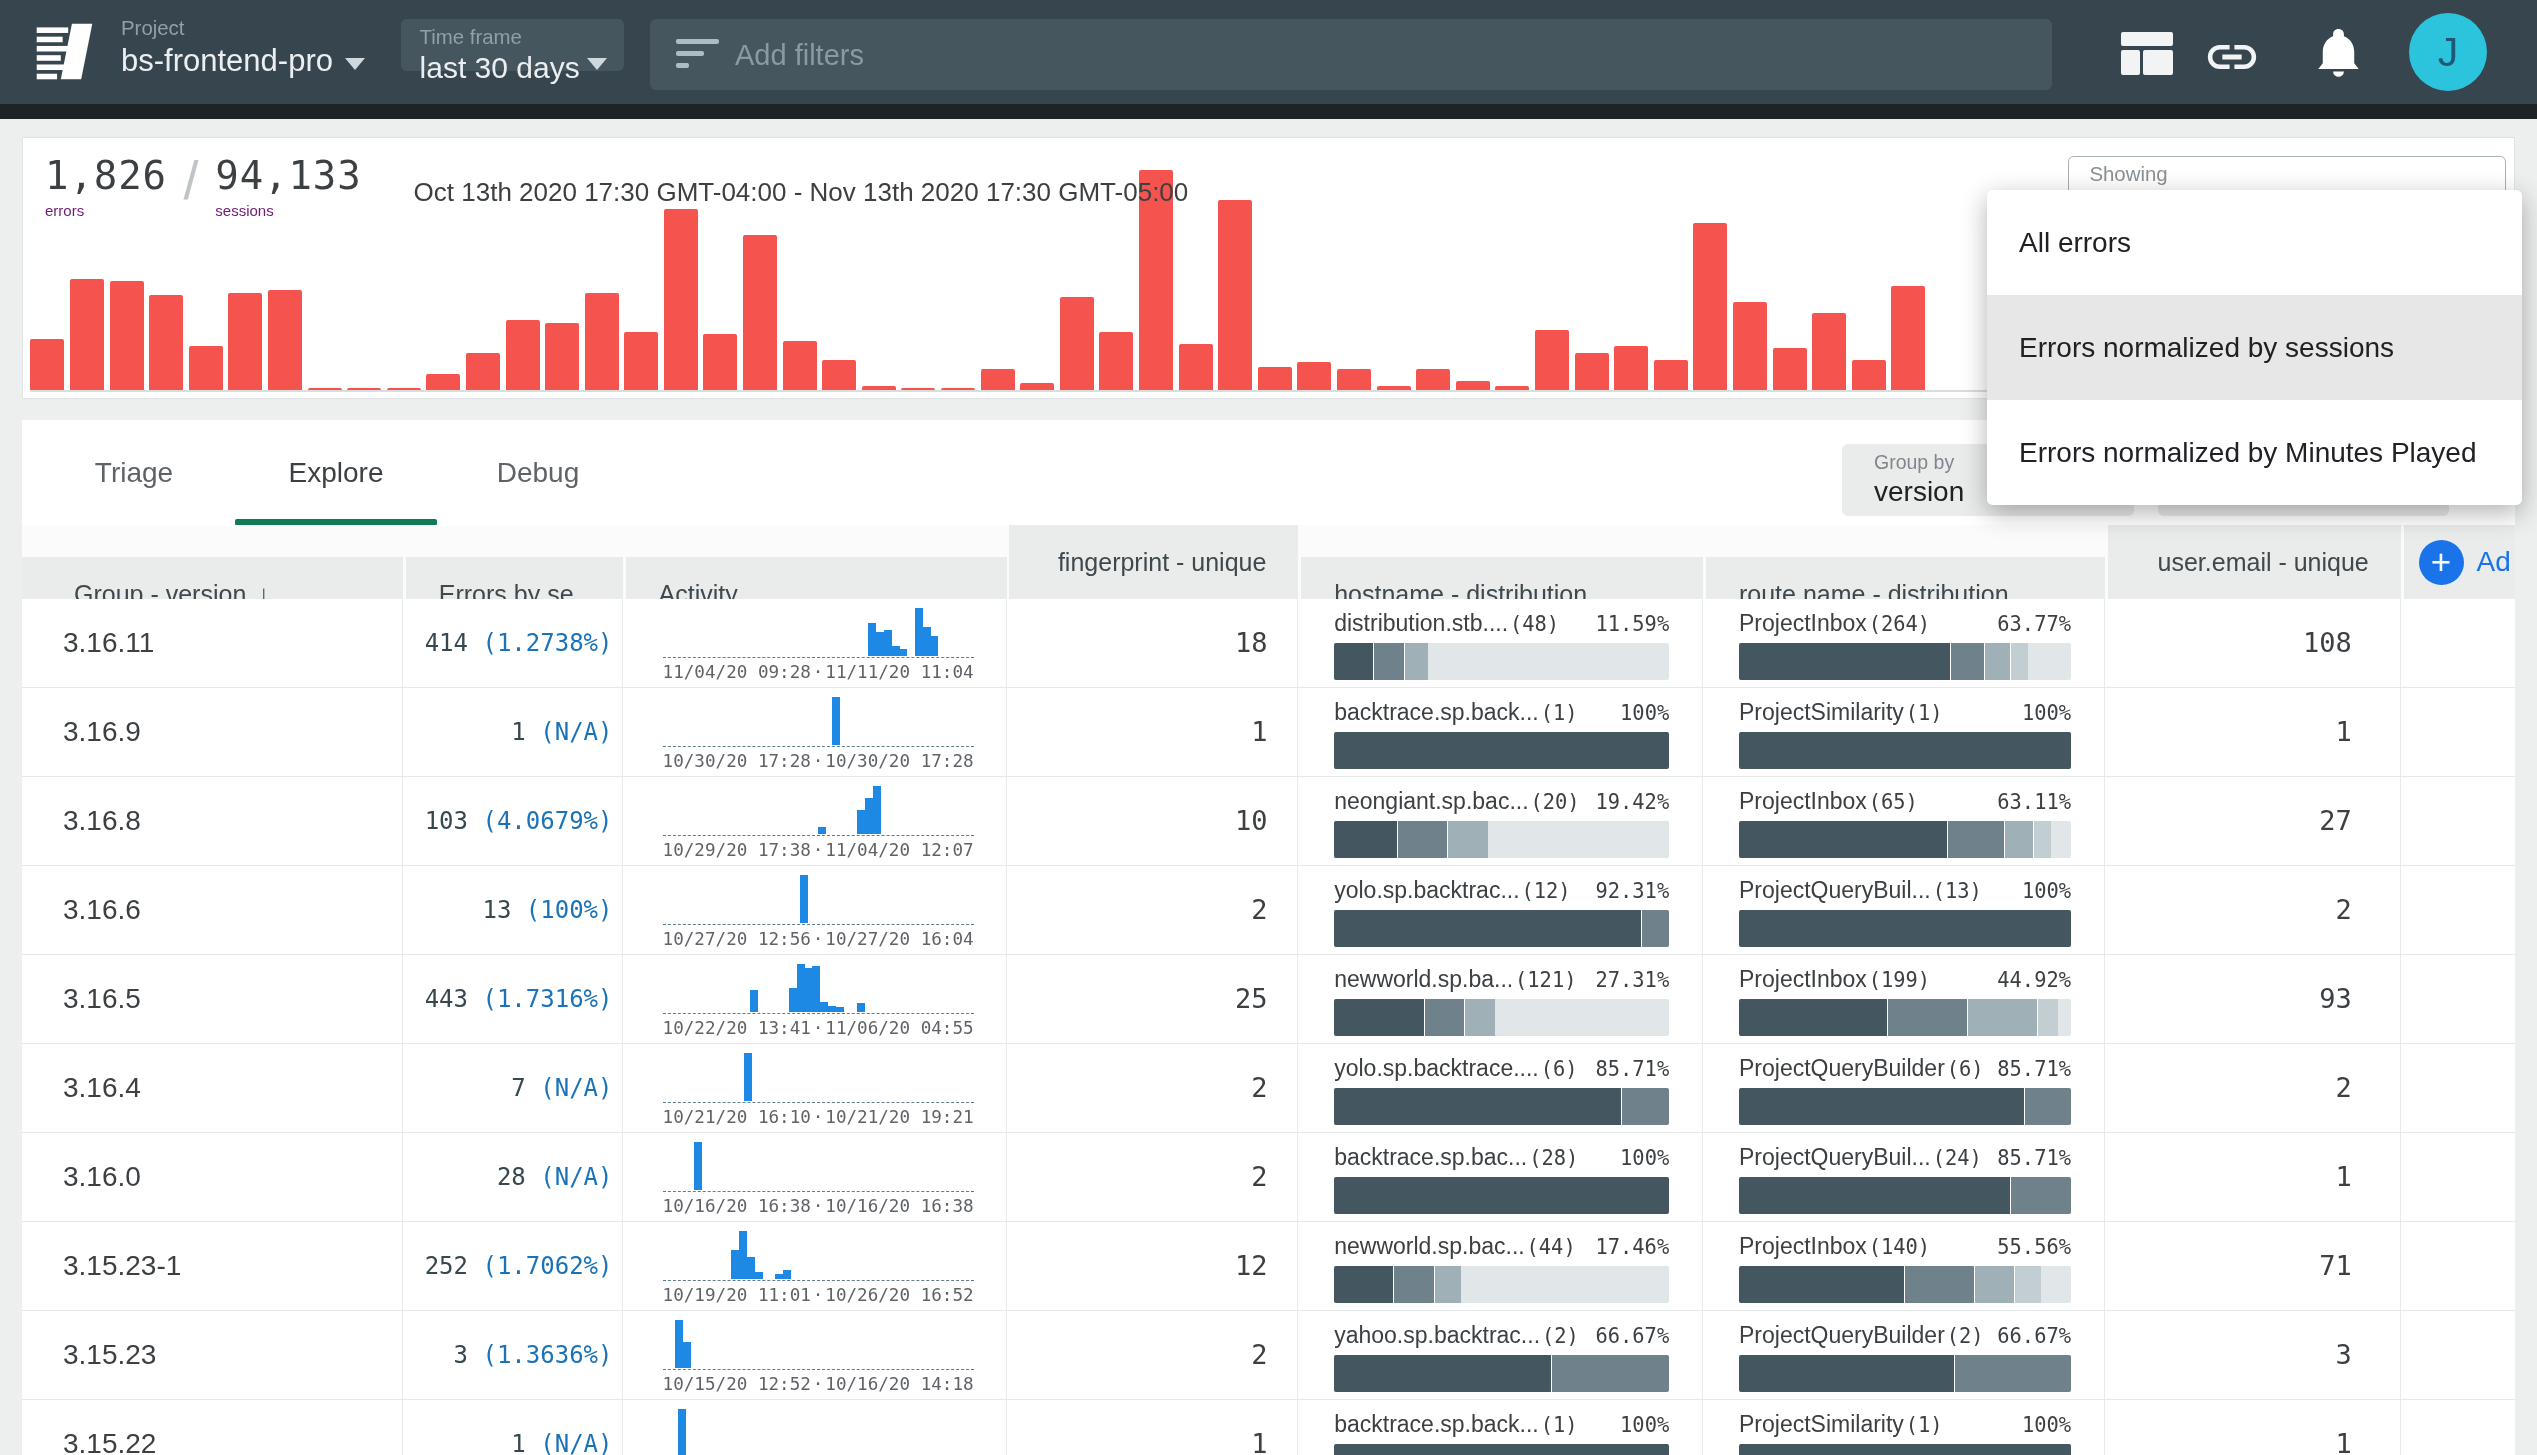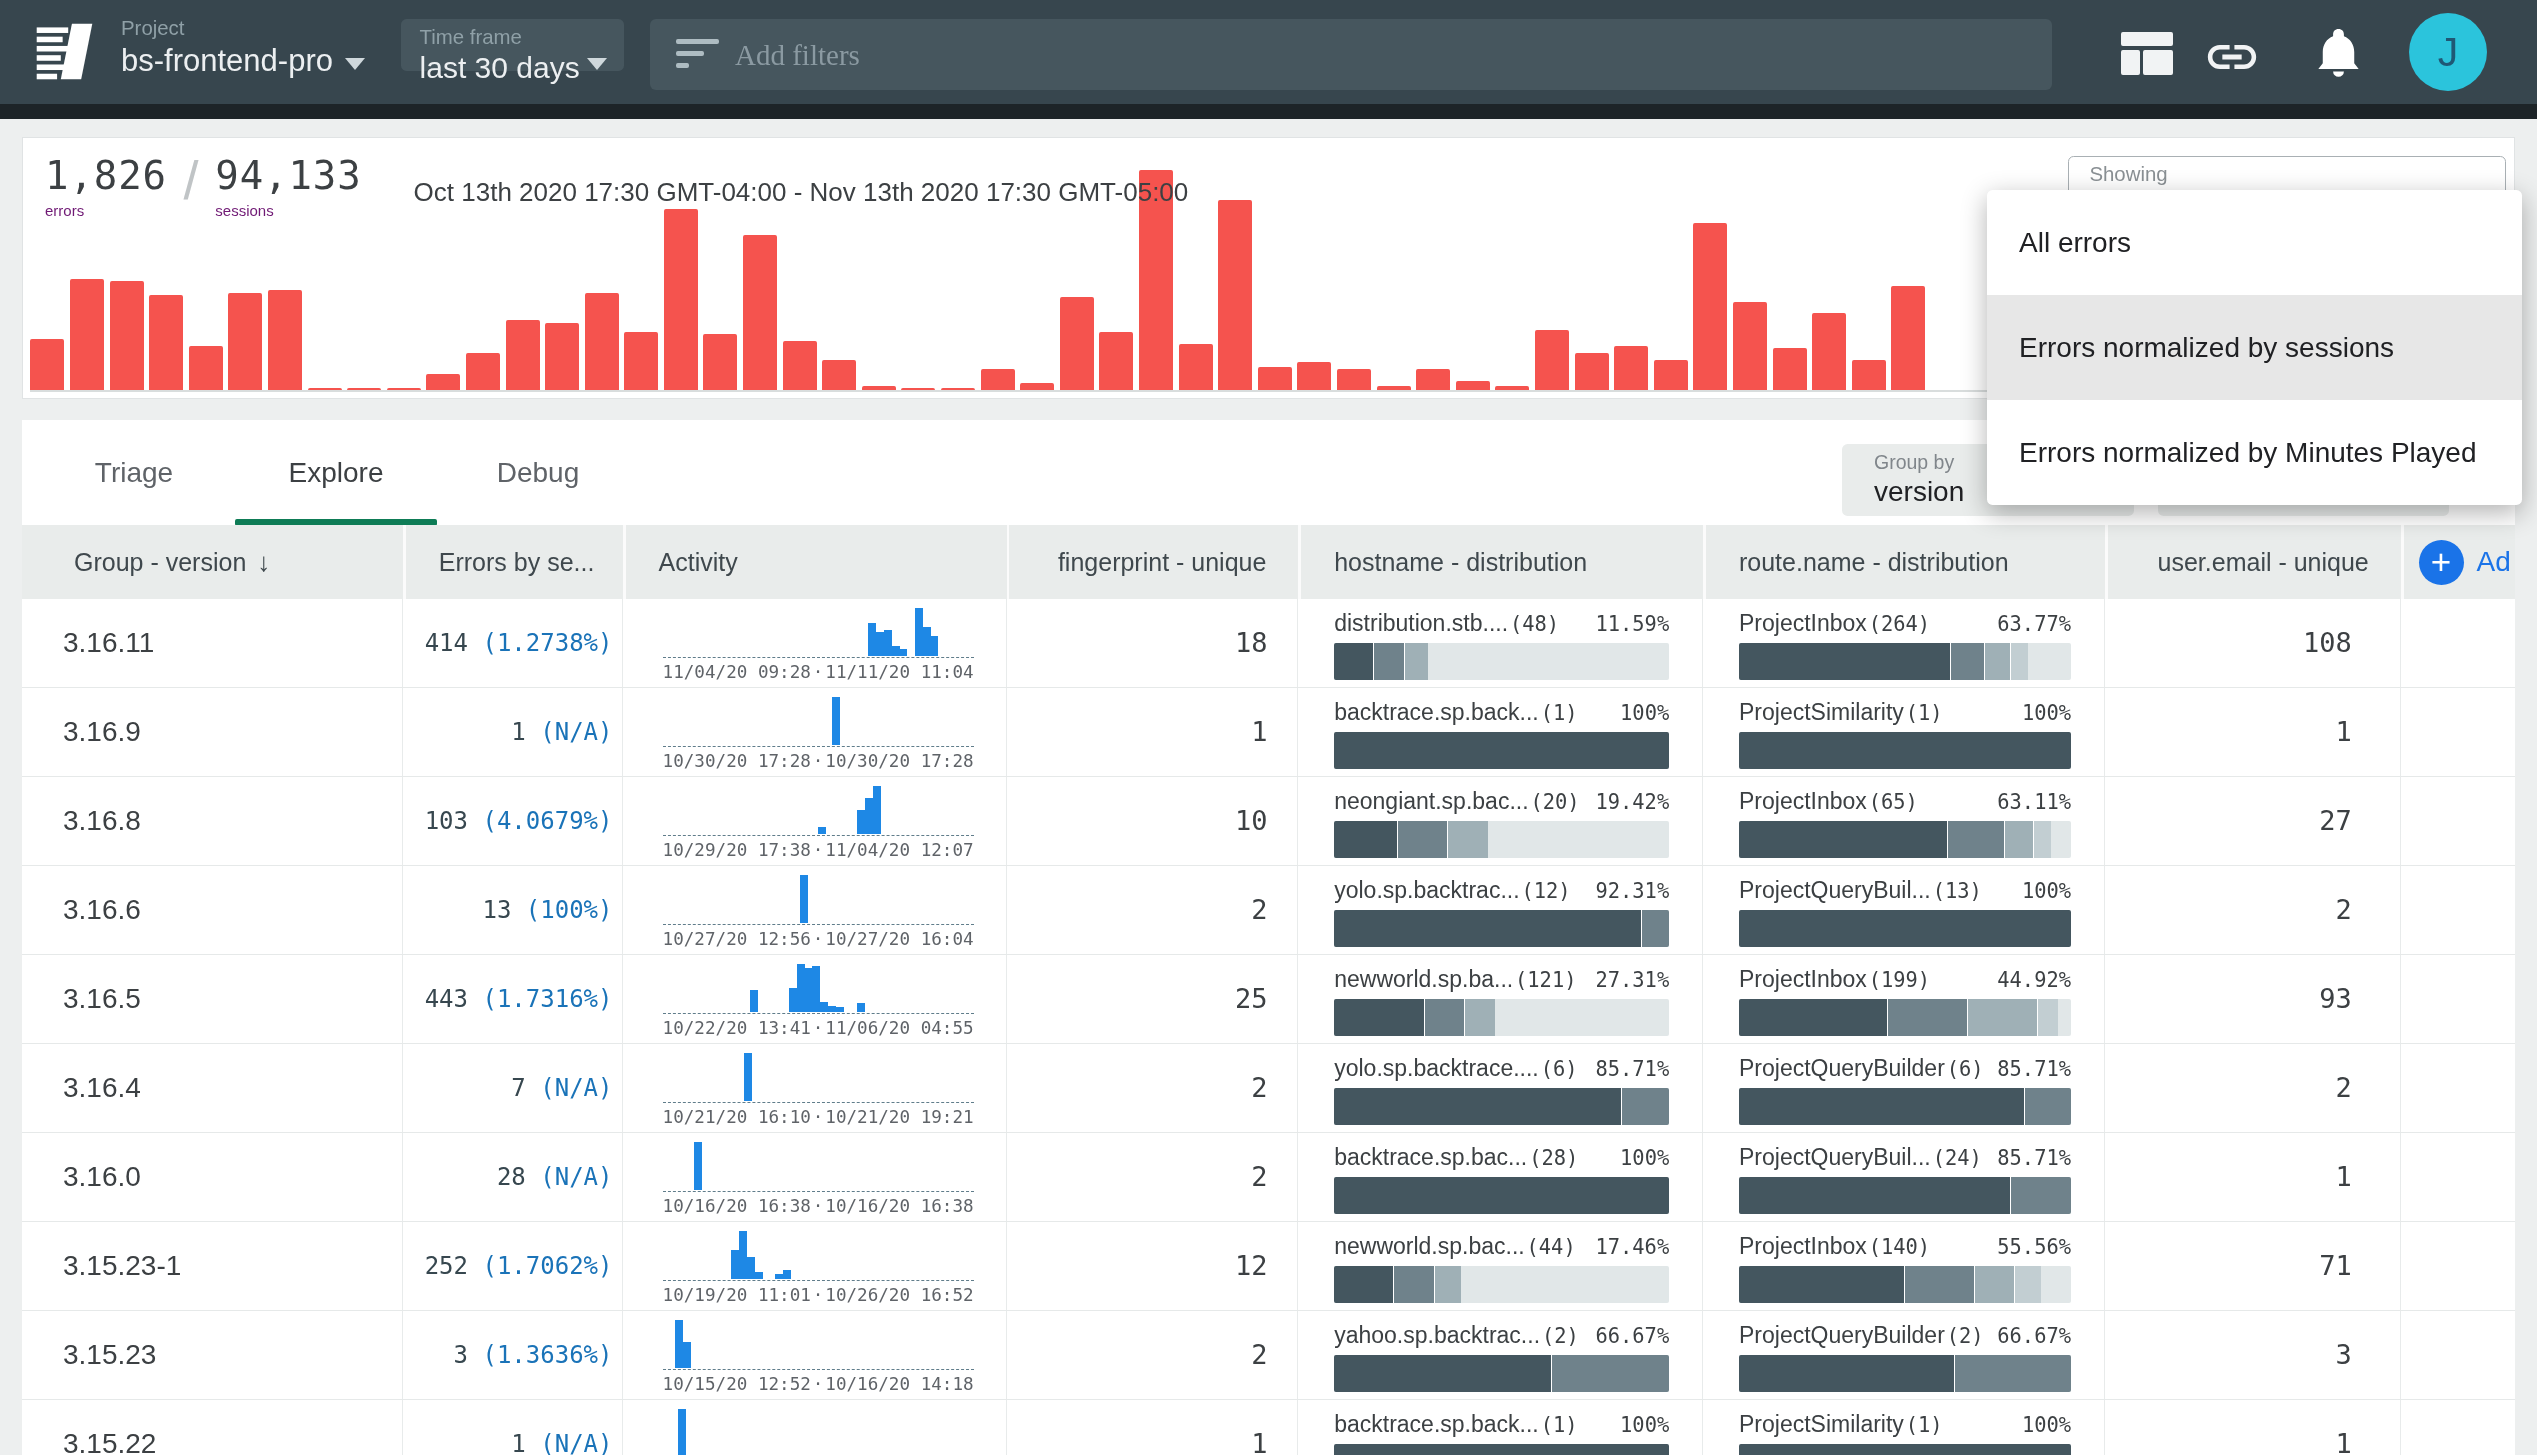--- a/index.html
+++ b/index.html
@@ -15,21 +15,21 @@
   .topbar-strip { position:absolute; left:0; top:104px; width:2538px; height:15px; background:#1d2428; z-index:4; }
   .logo { position:absolute; left:33px; top:20.4px; width:63px; height:63px; }
   .proj-label { position:absolute; left:121px; top:16.7px; font-size:20.4px; color:#8fa0a7; }
   .proj-value { position:absolute; left:121px; top:43px; font-size:31px; color:#eceff1; }
   .caret-down { width:0; height:0; border-left:10.2px solid transparent; border-right:10.2px solid transparent; border-top:12px solid #cfd8dc; }
   .proj-caret { position:absolute; left:345px; top:58px; }
   .tf-box { position:absolute; left:401px; top:18.6px; width:223px; height:52px; background:#46565e; border-radius:5.6px; }
   .tf-label { position:absolute; left:18.6px; top:7.4px; font-size:20.4px; color:#8fa0a7; }
   .tf-value { position:absolute; left:18.6px; top:32px; font-size:30px; color:#eceff1; }
   .tf-caret { position:absolute; right:16.7px; top:39px; }
-  .filters-box { position:absolute; left:650px; top:18.6px; width:1402px; height:71px; background:#46565e; border-radius:6px;font-family:Liberation Serif, serif; }
+  .filters-box { position:absolute; left:650px; top:18.6px; width:1402px; height:71px; background:#46565e; border-radius:6px; }
   .filter-icon { position:absolute; left:26px; top:20.4px; width:43px; height:30px; }
   .filter-icon div { background:#aebcc2; height:4.6px; border-radius:1.9px; }
   .filter-icon .f1 { width:43px; margin-bottom:7.4px; }
   .filter-icon .f2 { width:28px; margin-bottom:7.4px; }
   .filter-icon .f3 { width:13px; }
   .filters-text { position:absolute; left:85px; top:20.4px; font-size:29px; color:#8b9aa2; }
   .tb-icon { position:absolute; top:28px; }
   .layout-icon { left:2121px; top:32px; width:52px; height:43px; display:grid; grid-template-columns:18.6px 1fr; grid-template-rows:14px 1fr; gap:3.7px; }
   .layout-icon div { background:#f1f3f4; border-radius:1.9px; }
   .layout-icon .top { grid-column:1 / 3; }
@@ -63,21 +63,21 @@
   .agg-value { position:absolute; left:32px; top:20.4px; font-size:28px; color:#202124; }
   .upload-arrow { position:absolute; left:2455px; top:32px; width:28px; }
   .upload-arrow .tri { width:0; height:0; margin:0 auto; border-left:14px solid transparent; border-right:14px solid transparent; border-bottom:16px solid #1a73e8; }
   .upload-arrow .stem { width:10.2px; height:18.6px; margin:0 auto; background:#1a73e8; }
 
   
   .table { position:absolute; left:22px; top:525px; width:2493px; z-index:1; }
   .thead, .trow { display:grid; grid-template-columns:381px 217px 381px 289px 402px 399px 293px 1fr; column-gap:2.8px; }
   .thead { height:74px; background:#fbfbfb; }
   .hcell { background:#e9eceb; line-height:74px; font-size:25px; color:#3f484d; white-space:nowrap; overflow:hidden; }
-  .al-left { text-align:left; padding-left:33px; }
+  .al-left { text-align:left; padding-left:33px;margin-top:32px; }
   .al-right { text-align:right; padding-right:32px; }
   .hcell:first-child { padding-left:52px; }
   .sort-arrow { font-size:26px; margin-left:11px; color:#3f484d; }
   .addcol { background:#e9eceb; display:flex; align-items:center; padding-left:15px; overflow:hidden; }
   .addcol-circle { width:45px; height:45px; border-radius:50%; background:#1a73e8; color:#fff; font-size:35px; line-height:43px; text-align:center; flex:none; }
   .addcol-label { color:#1a73e8; font-size:28px; margin-left:13px; white-space:nowrap; }
   .tbody { background:#fff; }
   .trow { height:89px; background:#ffffff; border-bottom:1.9px solid #e6e9e9; }
   .tcell { position:relative; border-right:0.9px solid #e8ebeb; overflow:hidden; }
   .trow .tcell:last-child { border-right:none; }

